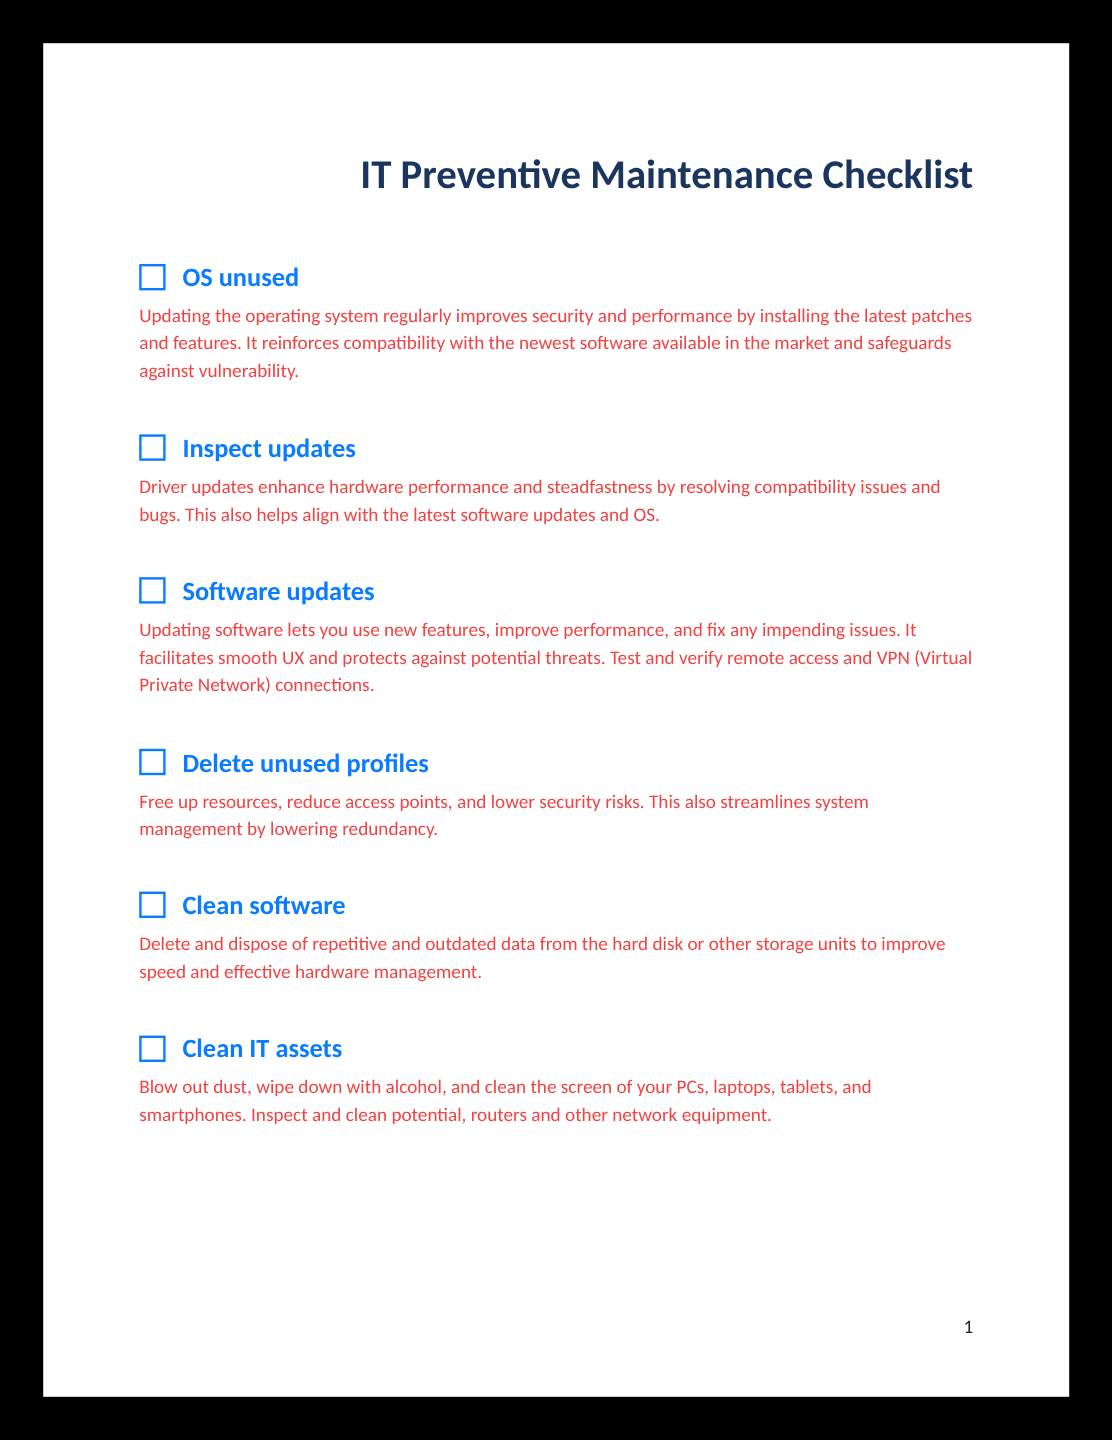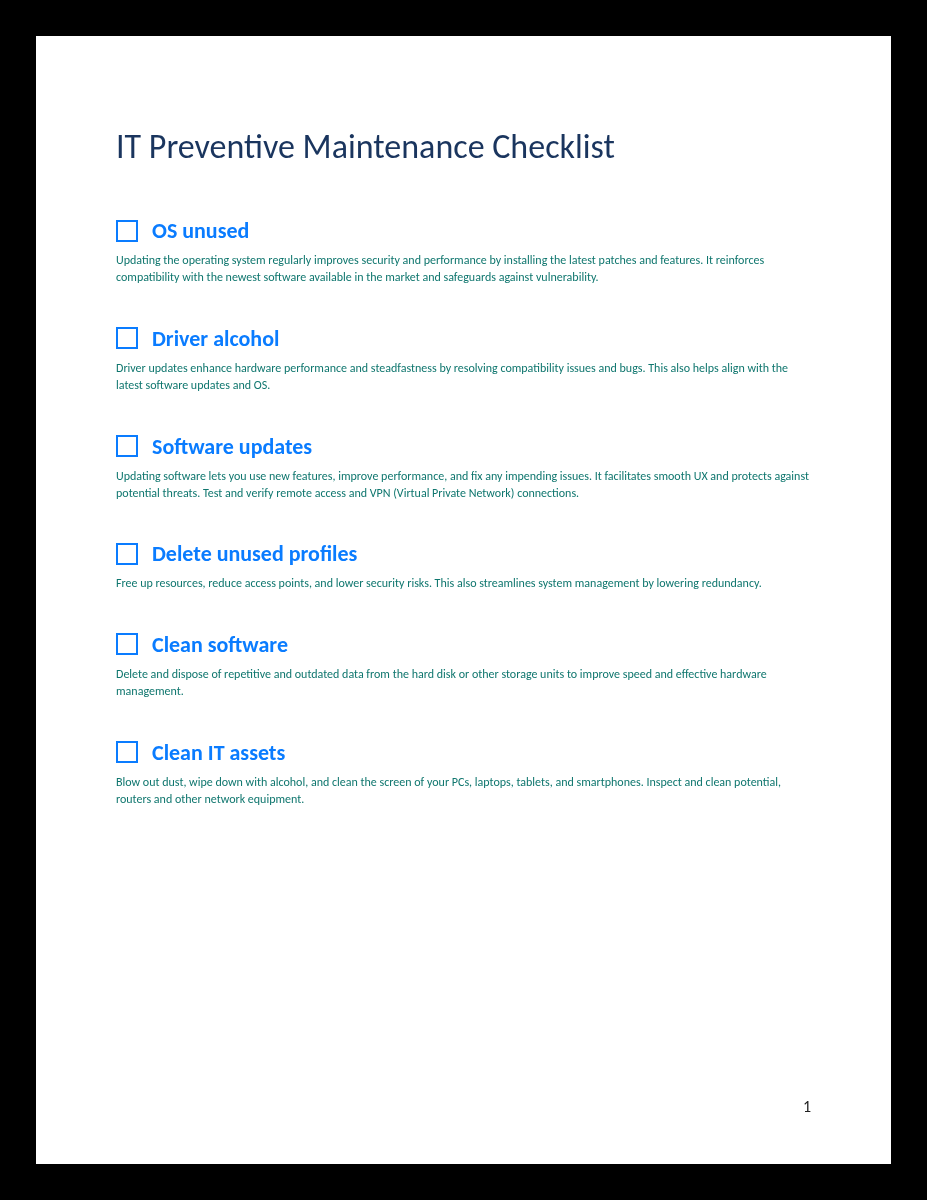--- a/index.html
+++ b/index.html
@@ -19,22 +19,22 @@
     .page {
       background: #fff;
       width: 855px;
       height: 1128px;
       padding: 90px 80px 50px 80px;
       position: relative;
     }
     .title {
       color: #1a355e;
       font-size: 34px;
-      font-weight: 400;
-      text-align: left;
+      font-weight: 700;
+      text-align: right;
       margin-bottom: 50px;
     }
     .item {
       margin-bottom: 38px;
     }
     .item-header {
       display: flex;
       align-items: center;
       margin-bottom: 8px;
     }
@@ -44,22 +44,22 @@
       border: 2px solid #0a7cff;
       margin-right: 14px;
       flex-shrink: 0;
     }
     .item-title {
       color: #0a7cff;
       font-size: 22px;
       font-weight: 700;
     }
     .item-desc {
-      color: #0f766e;
-      font-size: 12px;
+      color: #ef4444;
+      font-size: 16px;
       line-height: 1.45;
     }
     .page-number {
       position: absolute;
       bottom: 48px;
       right: 80px;
       font-size: 16px;
       color: #222;
     }
   </style>
@@ -73,21 +73,21 @@
     <div class="item-header">
       <div class="checkbox"></div>
       <div class="item-title">OS unused</div>
     </div>
     <div class="item-desc">Updating the operating system regularly improves security and performance by installing the latest patches and features. It reinforces compatibility with the newest software available in the market and safeguards against vulnerability.</div>
   </div>
 
   <div class="item">
     <div class="item-header">
       <div class="checkbox"></div>
-      <div class="item-title">Driver alcohol</div>
+      <div class="item-title">Inspect updates</div>
     </div>
     <div class="item-desc">Driver updates enhance hardware performance and steadfastness by resolving compatibility issues and bugs. This also helps align with the latest software updates and OS.</div>
   </div>
 
   <div class="item">
     <div class="item-header">
       <div class="checkbox"></div>
       <div class="item-title">Software updates</div>
     </div>
     <div class="item-desc">Updating software lets you use new features, improve performance, and fix any impending issues. It facilitates smooth UX and protects against potential threats. Test and verify remote access and VPN (Virtual Private Network) connections.</div>

